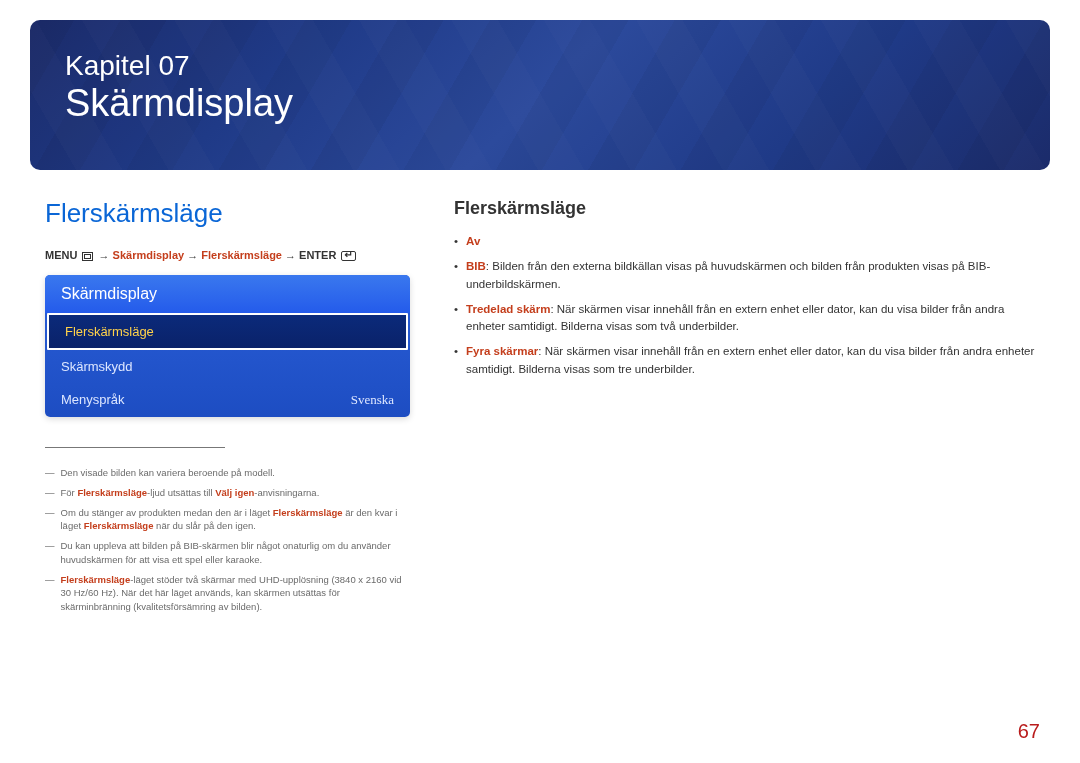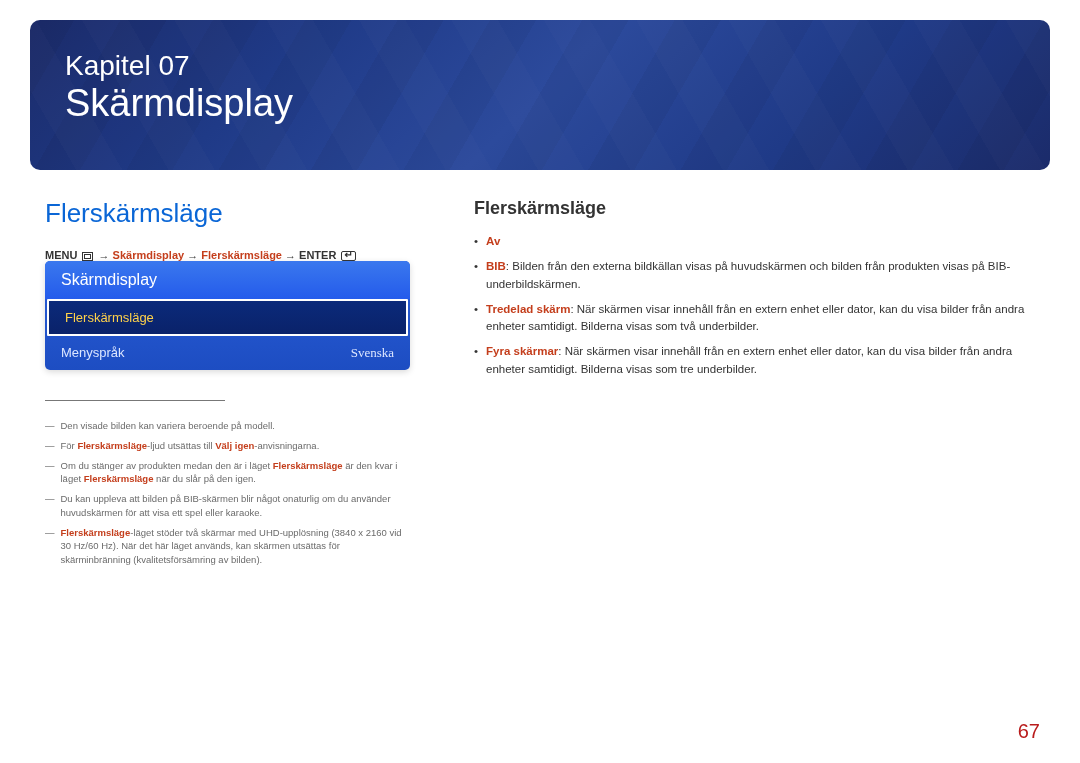--- a/index.html
+++ b/index.html
@@ -19,25 +19,25 @@
     content: '';
     position: absolute;
     inset: 0;
     background-image:
       repeating-linear-gradient(60deg, rgba(255,255,255,0.02) 0 40px, rgba(255,255,255,0.05) 40px 80px),
       repeating-linear-gradient(-60deg, rgba(0,0,0,0.05) 0 40px, rgba(0,0,0,0.12) 40px 80px);
     opacity: 0.6;
   }
   .hero-chapter { font-size: 28px; font-weight: 400; position: relative; }
   .hero-title { font-size: 38px; font-weight: 500; position: relative; }
-  .body-wrap { display: flex; gap: 64px; padding: 0 10px 0 15px; }
+  .body-wrap { display: flex; gap: 44px; padding: 0 10px 0 15px; }
   .left-col { width: 365px; flex: none; }
   .right-col { flex: 1; }
   .section-heading-blue { color: #0a66d6; font-size: 26px; font-weight: 400; margin-bottom: 20px; }
-  .breadcrumb { font-size: 11px; font-weight: bold; }
+  .breadcrumb { font-size: 11px; font-weight: bold; margin-bottom: 14px; }
   .breadcrumb .hl { color: #c43e1c; font-weight: bold; }
   .breadcrumb .icon-box { display:inline-block; border:1px solid #333; width:11px; height:9px; vertical-align:middle; margin:0 2px; position:relative; }
   .breadcrumb .icon-box::before { content:''; position:absolute; left:1px; right:1px; top:1px; bottom:1px; border:1px solid #333; }
   .breadcrumb .icon-enter { display:inline-block; width:15px; height:10px; border:1px solid #333; border-radius:2px; vertical-align:middle; margin-left:2px; position:relative; }
   .breadcrumb .icon-enter::before { content:'↵'; position:absolute; top:-3px; left:2px; font-size:10px; }
 
   .menu-panel {
     background: linear-gradient(180deg, #2a5fd9 0%, #1d4dc2 100%);
     border-radius: 5px;
     overflow: hidden;
@@ -105,20 +105,23 @@
         <span>ENTER</span>
         <span class="icon-enter"></span>
       </div>
 
       <div class="menu-panel">
         <div class="menu-header">Skärmdisplay</div>
         <div class="menu-item selected">
           <span>Flerskärmsläge</span>
         </div>
         <div class="menu-item">
+          <span>Skärmskydd</span>
+        </div>
+        <div class="menu-item">
           <span>Menyspråk</span>
           <span class="val">Svenska</span>
         </div>
       </div>
 
       <hr class="fn-sep">
       <div class="footnotes-wrap">
         <div class="fn">
           <span class="dash">―</span>
           <span>Den visade bilden kan variera beroende på modell.</span>

